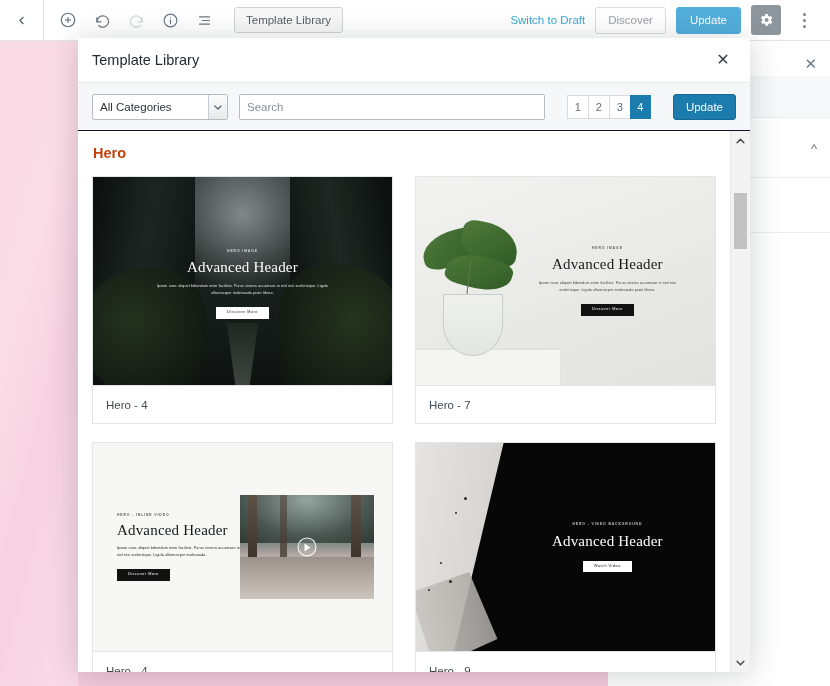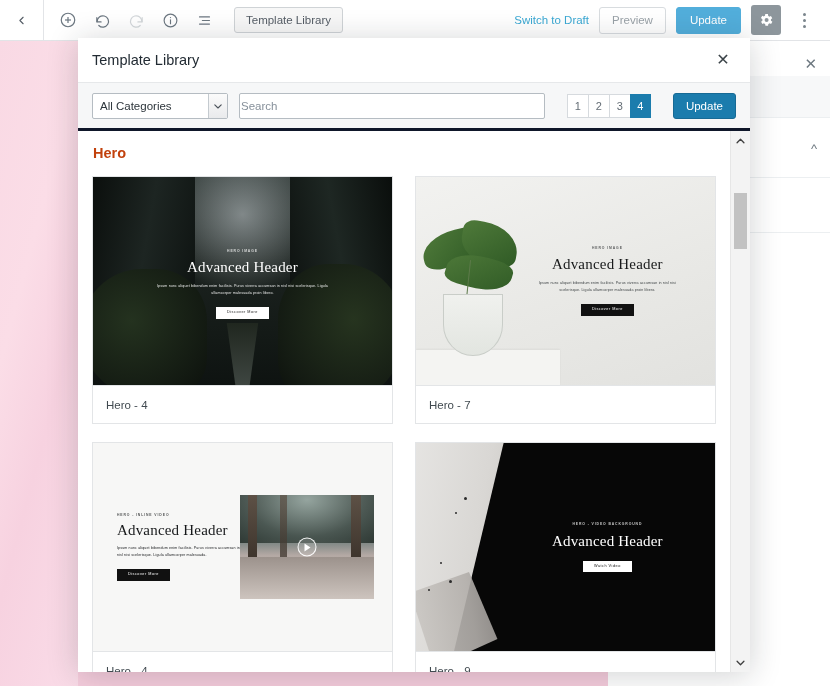--- a/index.html
+++ b/index.html
@@ -112,42 +112,42 @@
     background: #fff;
   }
   .modal-title { font-size: 14.5px; color: #222b33; font-weight: 400; }
   .modal-close {
     font-size: 16px; color: #3c4449; cursor: pointer; line-height: 1;
     width: 20px; height: 20px; display:flex; align-items:center; justify-content:center;
   }
   .modal-toolbar {
     flex: 0 0 48px; height: 48px;
     background: #f6f7f8;
-    border-bottom: 3px solid #0f172a;
+    border-bottom: 1px solid #0f172a;
     display: flex; align-items: center;
     padding: 0 14px;
     gap: 11px;
   }
   .sel-wrap {
     position: relative; width: 137px; height: 26px;
     border: 1px solid #b5bcc2; border-radius: 2px; background: #fff;
     display:flex; align-items:center; cursor: pointer;
   }
   .sel-wrap .sel-text { font-size: 11.5px; color: #2d353b; padding-left: 7px; }
   .sel-arrow {
     position:absolute; right: 0; top: 0; width: 19px; height: 24px;
     background: linear-gradient(#fbfbfb,#e9eaec);
     border-left: 1px solid #c4cacf;
     display:flex; align-items:center; justify-content:center;
     color:#4b5259; font-size: 8px;
   }
   .search-box {
     width: 308px; height: 26px;
     border: 1px solid #b5bcc2; border-radius: 2px; background:#fff;
-    font-size: 11.5px; color:#2d353b; padding: 0 1px;
+    font-size: 11.5px; color:#2d353b; padding: 0 7px;
     font-family: "Liberation Sans", sans-serif;
     outline: none;
   }
   .search-box::placeholder { color: #86909a; }
   .pager-spacer { flex: 1 1 auto; }
   .pager { display: flex; }
   .pg {
     width: 21px; height: 24px;
     border: 1px solid #d6dade; border-right: 0;
     background: #fff; color:#646d75; font-size: 11px;
@@ -444,21 +444,21 @@
 
   <div class="tb-lib-btn">
     <span>Template Library</span>
   </div>
 
   <div class="tb-spacer"></div>
 
   <div class="tb-right">
     <span class="tb-draft">Switch to Draft</span>
     <div class="tb-preview">
-      <span>Preview</span>
+      <span>Discover</span>
     </div>
     <div class="tb-update">
       <span>Update</span>
     </div>
     <div class="tb-gear">
       <svg width="16" height="16" viewBox="0 0 24 24" fill="#ffffff">
           <path d="M19.4 13a7.8 7.8 0 0 0 0-2l2-1.5-2-3.4-2.3 1a7.6 7.6 0 0 0-1.8-1L14.9 3h-4l-.4 2.6a7.6 7.6 0 0 0-1.8 1l-2.3-1-2 3.4L6.6 11a7.8 7.8 0 0 0 0 2l-2 1.5 2 3.4 2.3-1c.5.4 1.2.8 1.8 1l.4 2.6h4l.4-2.6c.6-.2 1.3-.6 1.8-1l2.3 1 2-3.4zM12.9 15a3 3 0 1 1 0-6 3 3 0 0 1 0 6z"></path>
         </svg>
     </div>
     <div class="tb-dots">

